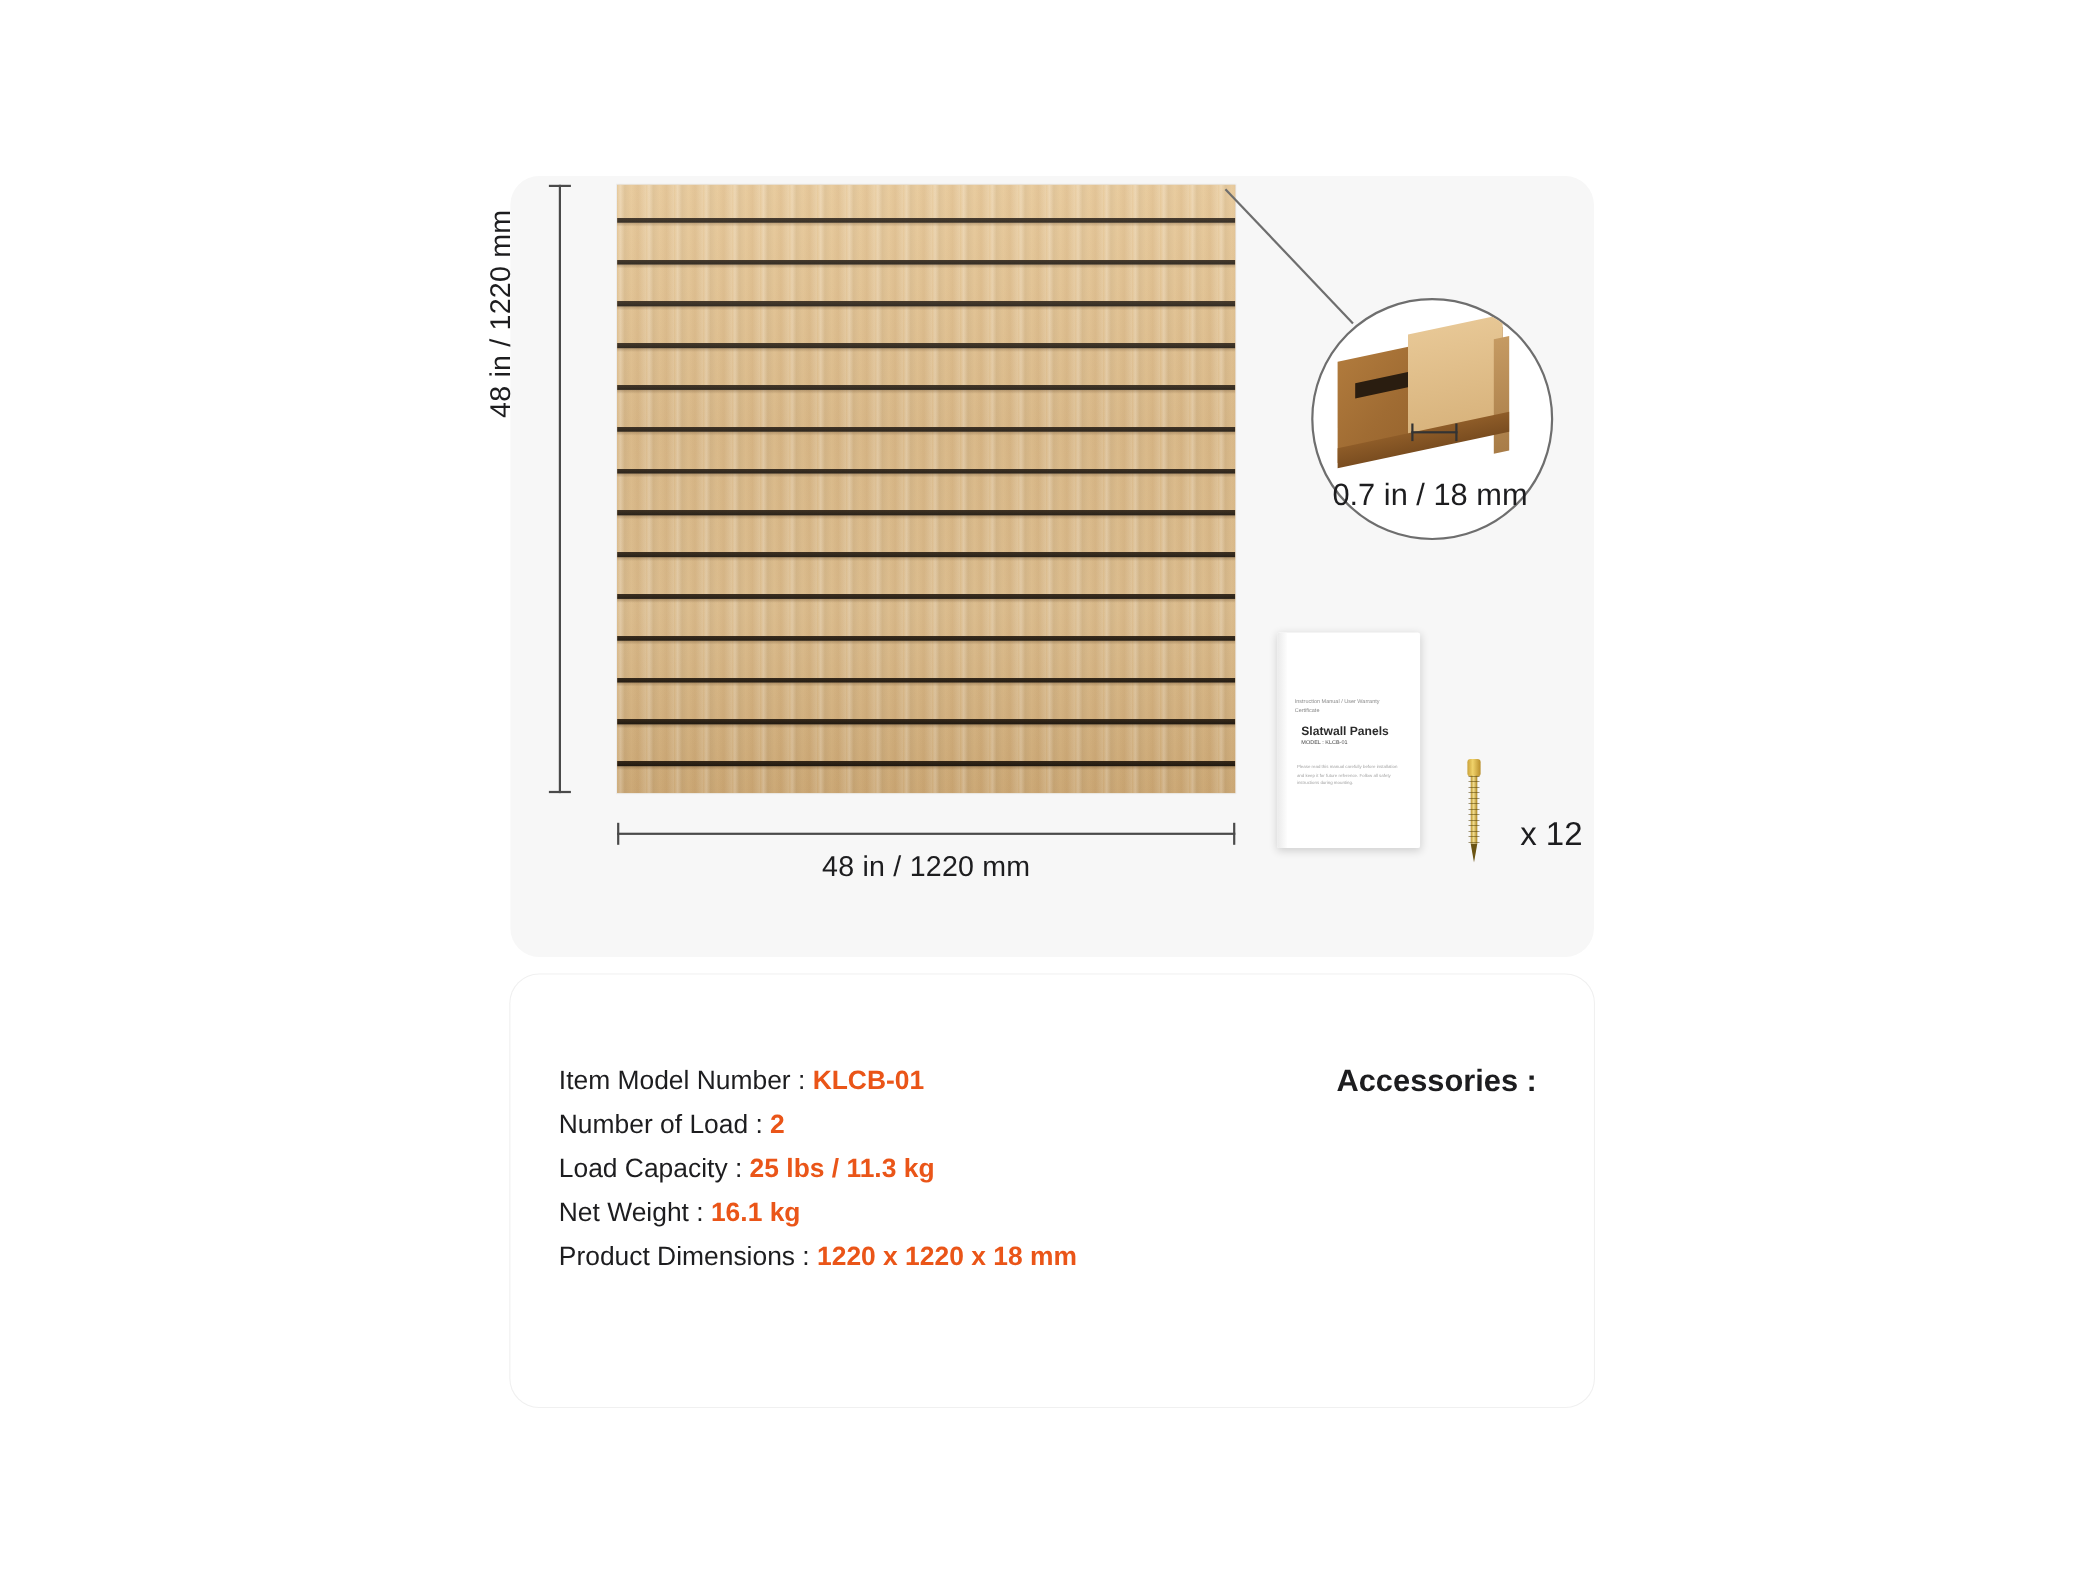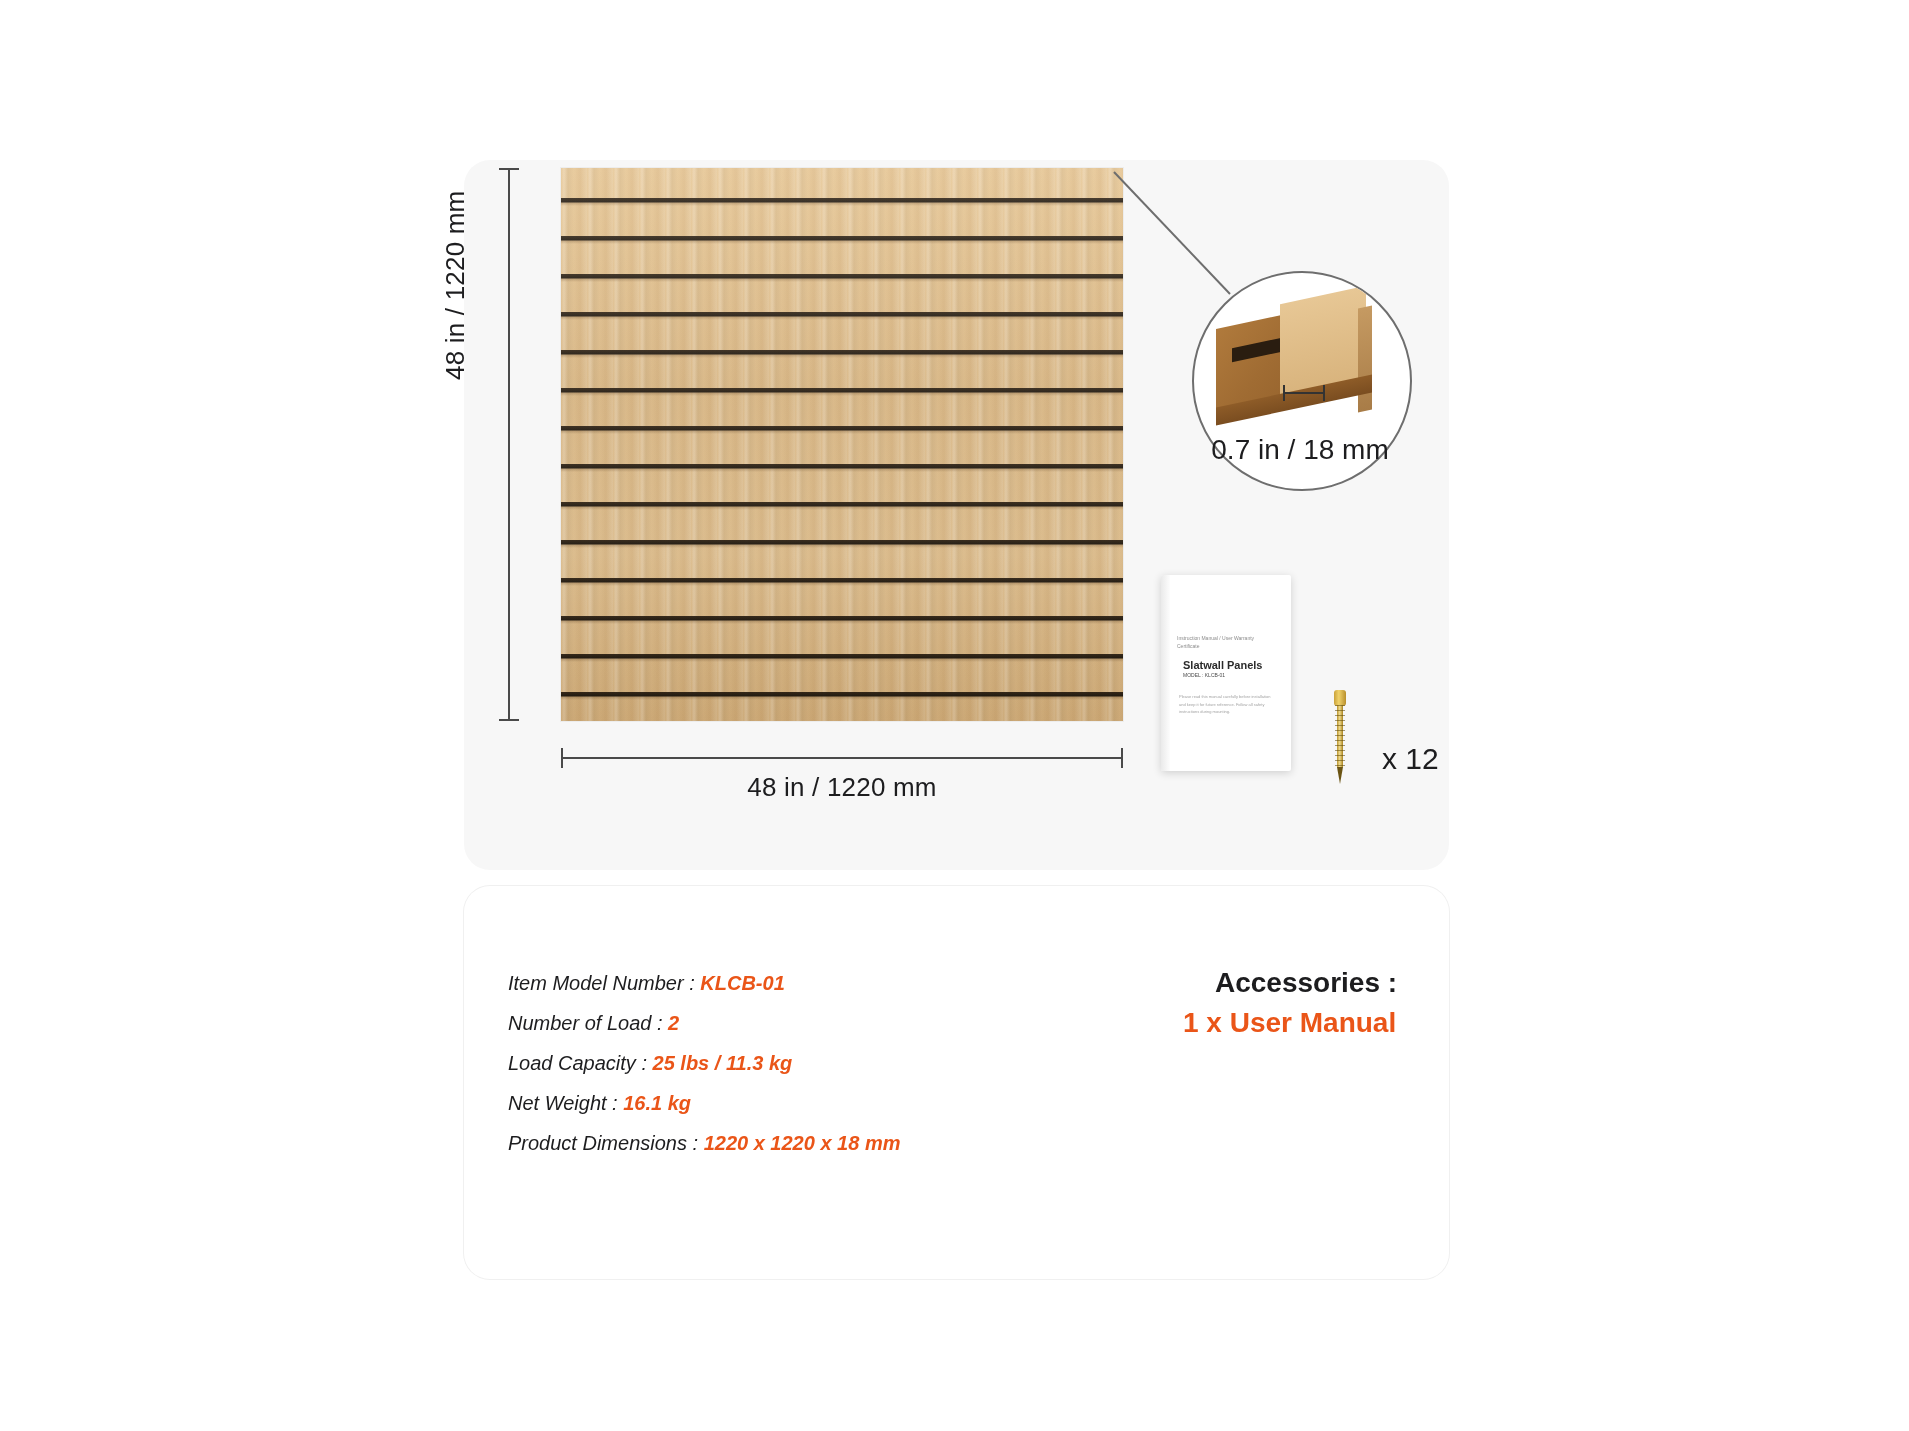--- a/index.html
+++ b/index.html
@@ -346,25 +346,24 @@
     width: 620px;
   }
   .spec-right {
     position: absolute;
     left: 1183px;
     top: 963px;
     width: 280px;
   }
 
   .spec-row {
-    font-size: 20px;
+    font-size: 24px;
     line-height: 40px;
     color: #1d1d1f;
     white-space: nowrap;
-    font-style: italic;
   }
   .spec-row .val {
     color: #ea5518;
     font-weight: bold;
   }
 
   .acc-title {
     font-size: 28px;
     line-height: 40px;
     color: #1d1d1f;
@@ -451,16 +450,15 @@
       <span class="val">16.1 kg</span>
     </div>
     <div class="spec-row">
       <span>Product Dimensions :</span>
       <span class="val">1220 x 1220 x 18 mm</span>
     </div>
   </div>
 
   <div class="spec-right">
     <div class="acc-title">Accessories :</div>
-    <div class="acc-item">1 x User Manual</div>
   </div>
 
 </div>
 
 </body></html>

